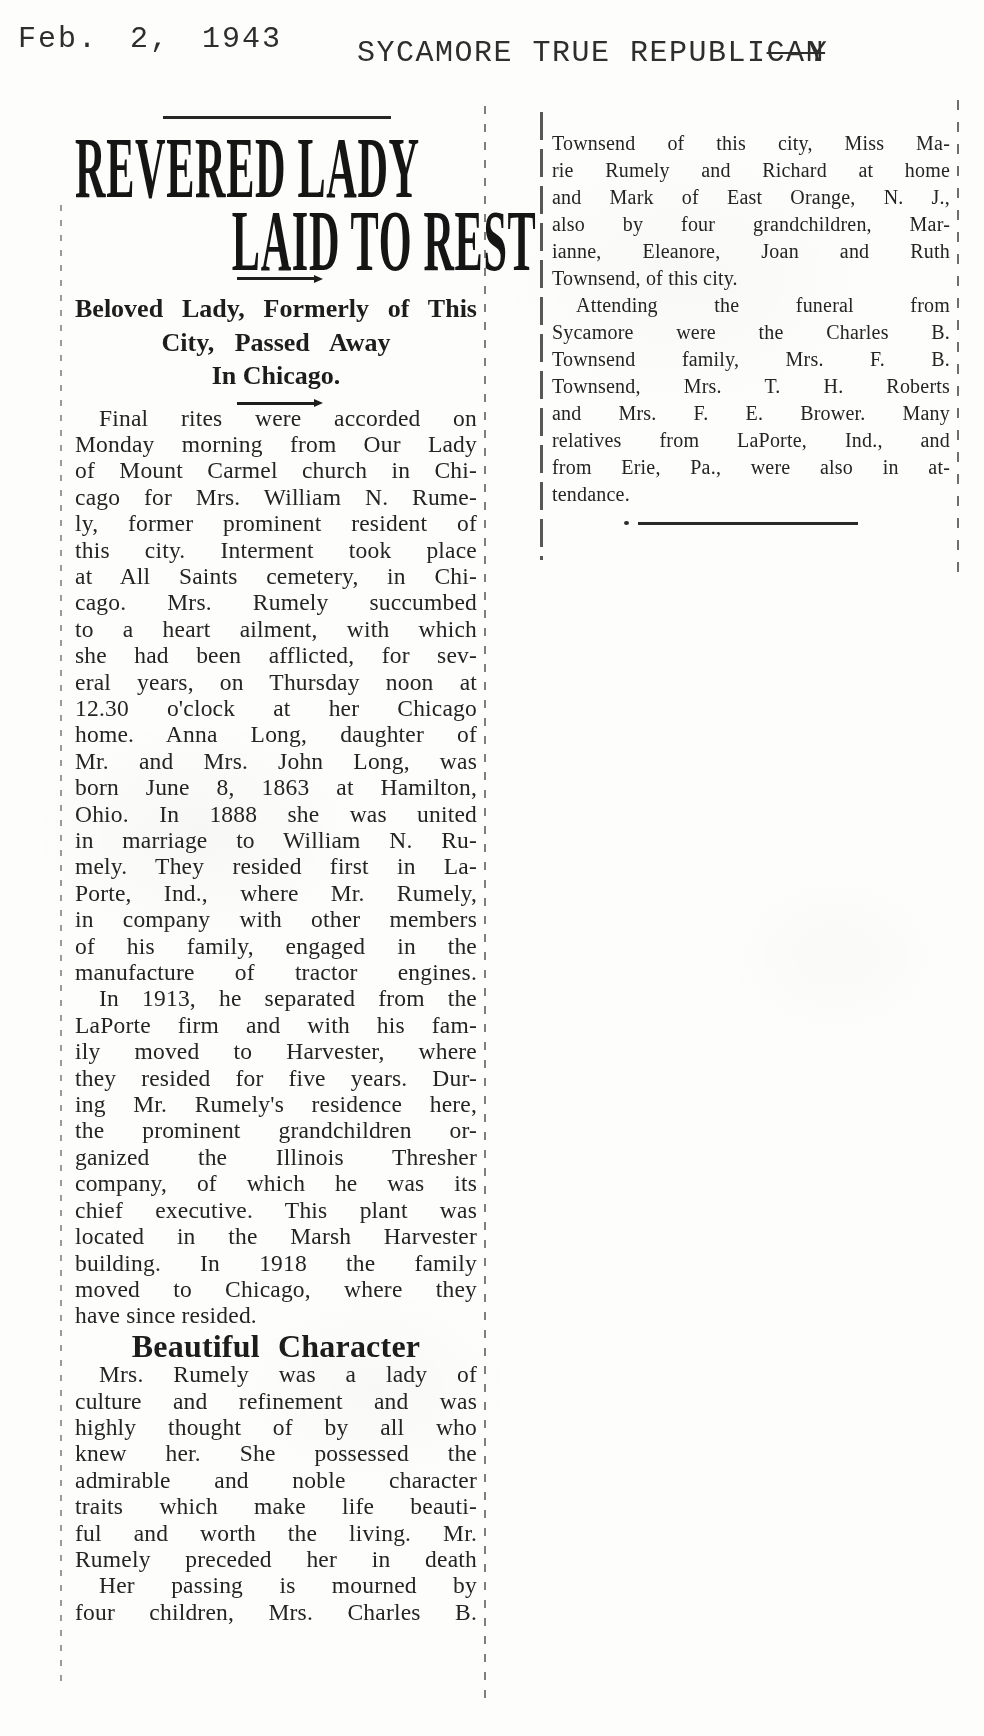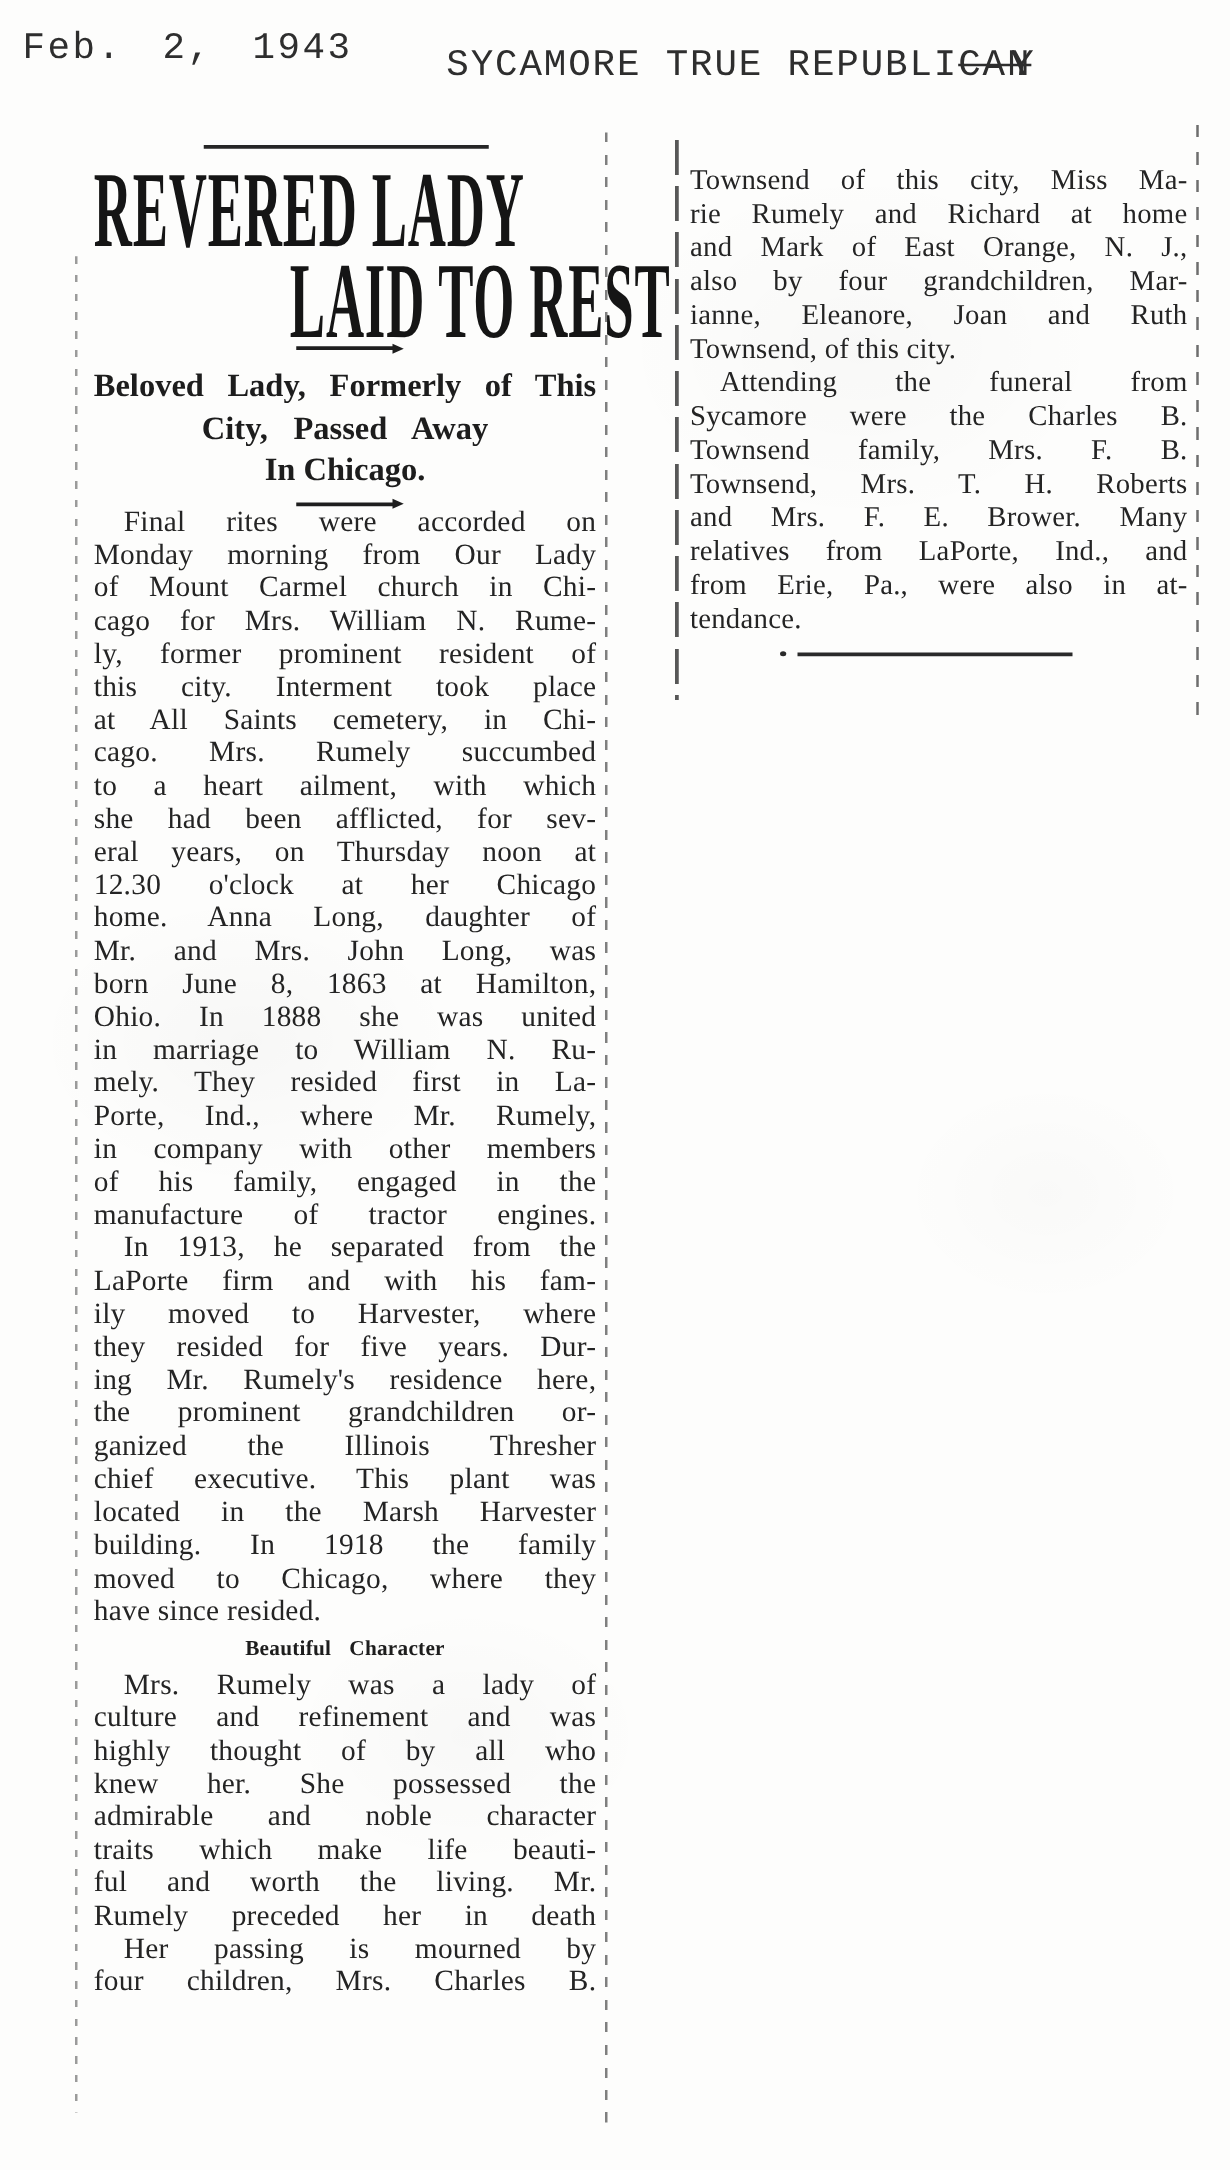--- a/index.html
+++ b/index.html
@@ -35,27 +35,27 @@
   
   .hl-line{height:73px;overflow:visible;white-space:nowrap;}
   .hl-line2{text-align:right;}
   .hl-text{display:inline-block;font-weight:700;font-size:64px;line-height:64px;color:#151515;
     transform:scale(0.66,1.35);transform-origin:left top;letter-spacing:1px;}
   .hl-line2 .hl-text{transform-origin:right top;}
   
   .subhead{margin-top:12px;font-weight:700;font-size:26px;line-height:33.5px;color:#1d1d1d;}
   
   .body-lines{margin-top:0;font-size:23.5px;line-height:26.4px;letter-spacing:.2px;}
-  .col2 .body-lines{margin-top:0;font-size:23px;line-height:27px;}
+  .col2 .body-lines{margin-top:0;font-size:20px;line-height:27px;}
   .ln{position:relative;text-align:justify;text-align-last:justify;}
   .ln.i{padding-left:24px;}
   .ln.l{text-align-last:left;}
   .ln.c{text-align:center;text-align-last:center;}
   .ln.w{word-spacing:14px;}
-  .ln.h{text-align:left;text-align-last:center;font-weight:700;font-size:17px;word-spacing:10px;
+  .ln.h{text-align:left;text-align-last:center;font-weight:700;font-size:32px;word-spacing:10px;
         margin:4px 0 2px;color:#1d1d1d;}
   .stray{position:absolute;left:79%;}
   
   .vrule{position:absolute;}
   .vr1{left:60px;top:205px;height:1485px;width:2px;opacity:.65;
     background:repeating-linear-gradient(to bottom,#666 0 6px,transparent 6px 15px);}
   .vr2{left:484px;top:106px;height:1592px;width:2px;opacity:.75;
     background:repeating-linear-gradient(to bottom,#555 0 8px,transparent 8px 18px);}
   .vr3{left:540px;top:112px;height:448px;width:3px;opacity:.85;
     background:repeating-linear-gradient(to bottom,#3a3a3a 0 28px,transparent 28px 37px);}
@@ -114,20 +114,21 @@
         <div class="ln ">in company with other members</div>
         <div class="ln ">of his family, engaged in the</div>
         <div class="ln ">manufacture of tractor engines.</div>
         <div class="ln i">In 1913, he separated from the</div>
         <div class="ln ">LaPorte firm and with his fam-</div>
         <div class="ln ">ily moved to Harvester, where</div>
         <div class="ln ">they resided for five years. Dur-</div>
         <div class="ln ">ing Mr. Rumely's residence here,</div>
         <div class="ln ">the prominent grandchildren or-</div>
         <div class="ln ">ganized the Illinois Thresher</div>
+        <div class="ln ">company, of which he was its</div>
         <div class="ln ">chief executive. This plant was</div>
         <div class="ln ">located in the Marsh Harvester</div>
         <div class="ln ">building. In 1918 the family</div>
         <div class="ln ">moved to Chicago, where they</div>
         <div class="ln l">have since resided.</div>
         <div class="ln h">Beautiful Character</div>
         <div class="ln i">Mrs. Rumely was a lady of</div>
         <div class="ln ">culture and refinement and was</div>
         <div class="ln ">highly thought of by all who</div>
         <div class="ln ">knew her. She possessed the</div>

